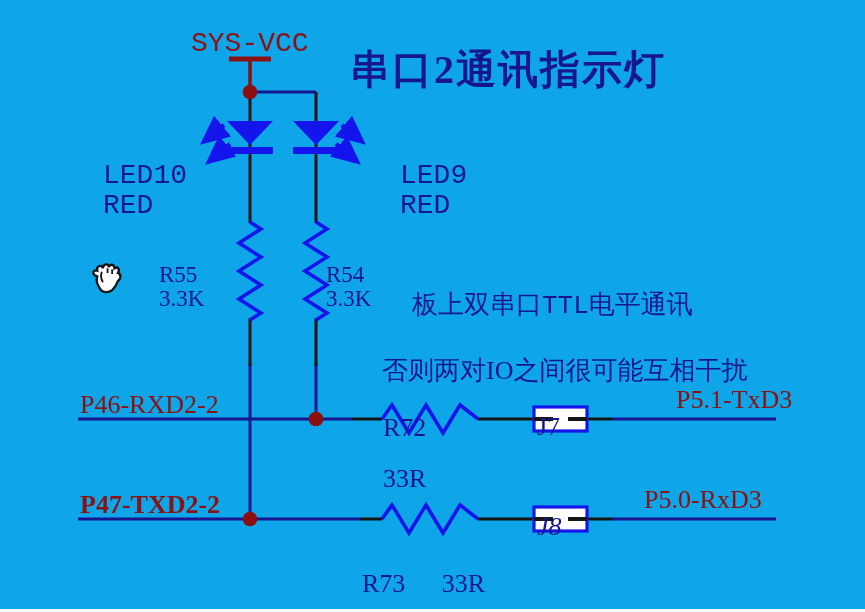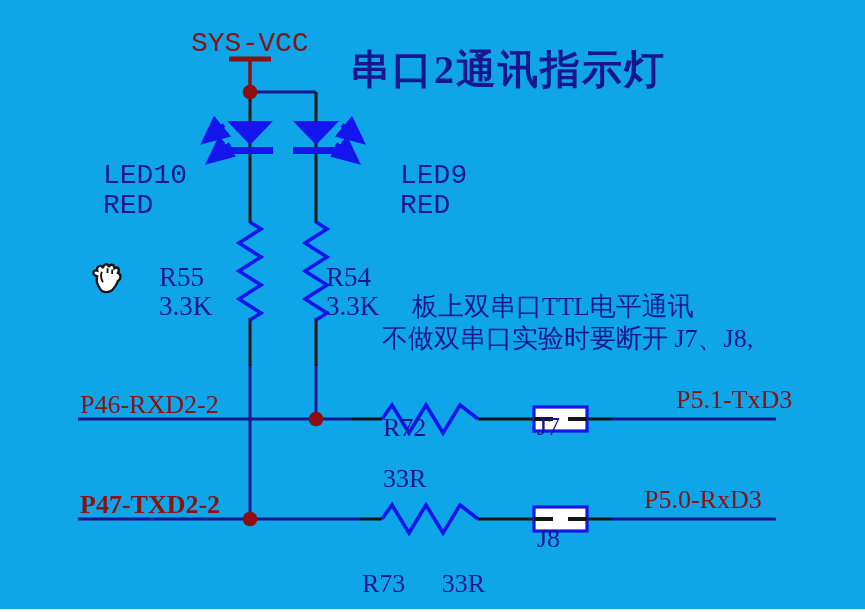--- a/index.html
+++ b/index.html
@@ -5,21 +5,21 @@
   html,body { margin:0; padding:0; background:#ffffff; }
   .stage {
     position:relative; width:865px; height:609px; background:#0ea5e9;
     font-family:"Liberation Serif","DejaVu Serif",serif; overflow:hidden;
   }
   .schem-svg { position:absolute; left:0; top:0; }
   .lbl { position:absolute; white-space:nowrap; line-height:1.06; }
   .navy { color:#16168F;margin-top:36px; }
   .red  { color:#8C1111; }
   .fs26 { font-size:26px; }
-  .fs27 { font-size:27px; }
+  .fs27 { font-size:23px; }
   .fs28 { font-size:28px;font-family:Liberation Mono, monospace; }
   .title {
     position:absolute; left:350px; top:42px; font-size:40px; font-weight:bold;
     color:#16168F; letter-spacing:2px; white-space:nowrap;
   }
   .stack span { display:block; }
   .pair span { display:inline-block;text-align:right; }
   .pair .gap { margin-left:30px; }
 </style>
 </head>
@@ -133,30 +133,30 @@
 
   <div class="lbl navy fs27 stack" style="left:159px; top:227px;">
     <span>R55</span>
     <span>3.3K</span>
   </div>
   <div class="lbl navy fs27 stack" style="left:326px; top:227px;">
     <span>R54</span>
     <span>3.3K</span>
   </div>
 
-  <div class="lbl navy fs26" style="left:412px; top:257px;">板上双串口TTL电平通讯</div>
-  <div class="lbl navy fs26" style="left:382px; top:289px;">不做双串口实验时要断开 J7、J8,</div>
+  <div class="lbl navy fs26" style="left:412px; top:257px;font-family:Liberation Mono, monospace;">板上双串口TTL电平通讯</div>
+  <div class="lbl navy fs26" style="left:382px; top:321px;">否则两对IO之间很可能互相干扰</div>
 
   <div class="lbl red fs26" style="left:80px; top:391px;">P46-RXD2-2</div>
   <div class="lbl navy fs26" style="left:383px; top:378px;">R72</div>
   <div class="lbl navy fs26" style="left:383px; top:429px;">33R</div>
   <div class="lbl navy fs26" style="left:537px; top:377px;">J7</div>
   <div class="lbl red fs26" style="left:676px; top:386px;">P5.1-TxD3</div>
 
   <div class="lbl red fs26" style="left:80px; top:491px;font-weight:bold;">P47-TXD2-2</div>
-  <div class="lbl navy fs26" style="left:537px; top:489px;">J8</div>
+  <div class="lbl navy fs26" style="left:537px; top:477px;font-style:italic;">J8</div>
   <div class="lbl navy fs26 pair" style="left:362px; top:534px;">
     <span>R73</span>
     <span class="gap">33R</span>
   </div>
   <div class="lbl red fs26" style="left:644px; top:486px;font-family:Liberation Serif, serif;">P5.0-RxD3</div>
 
 </div>
 
 </body></html>

